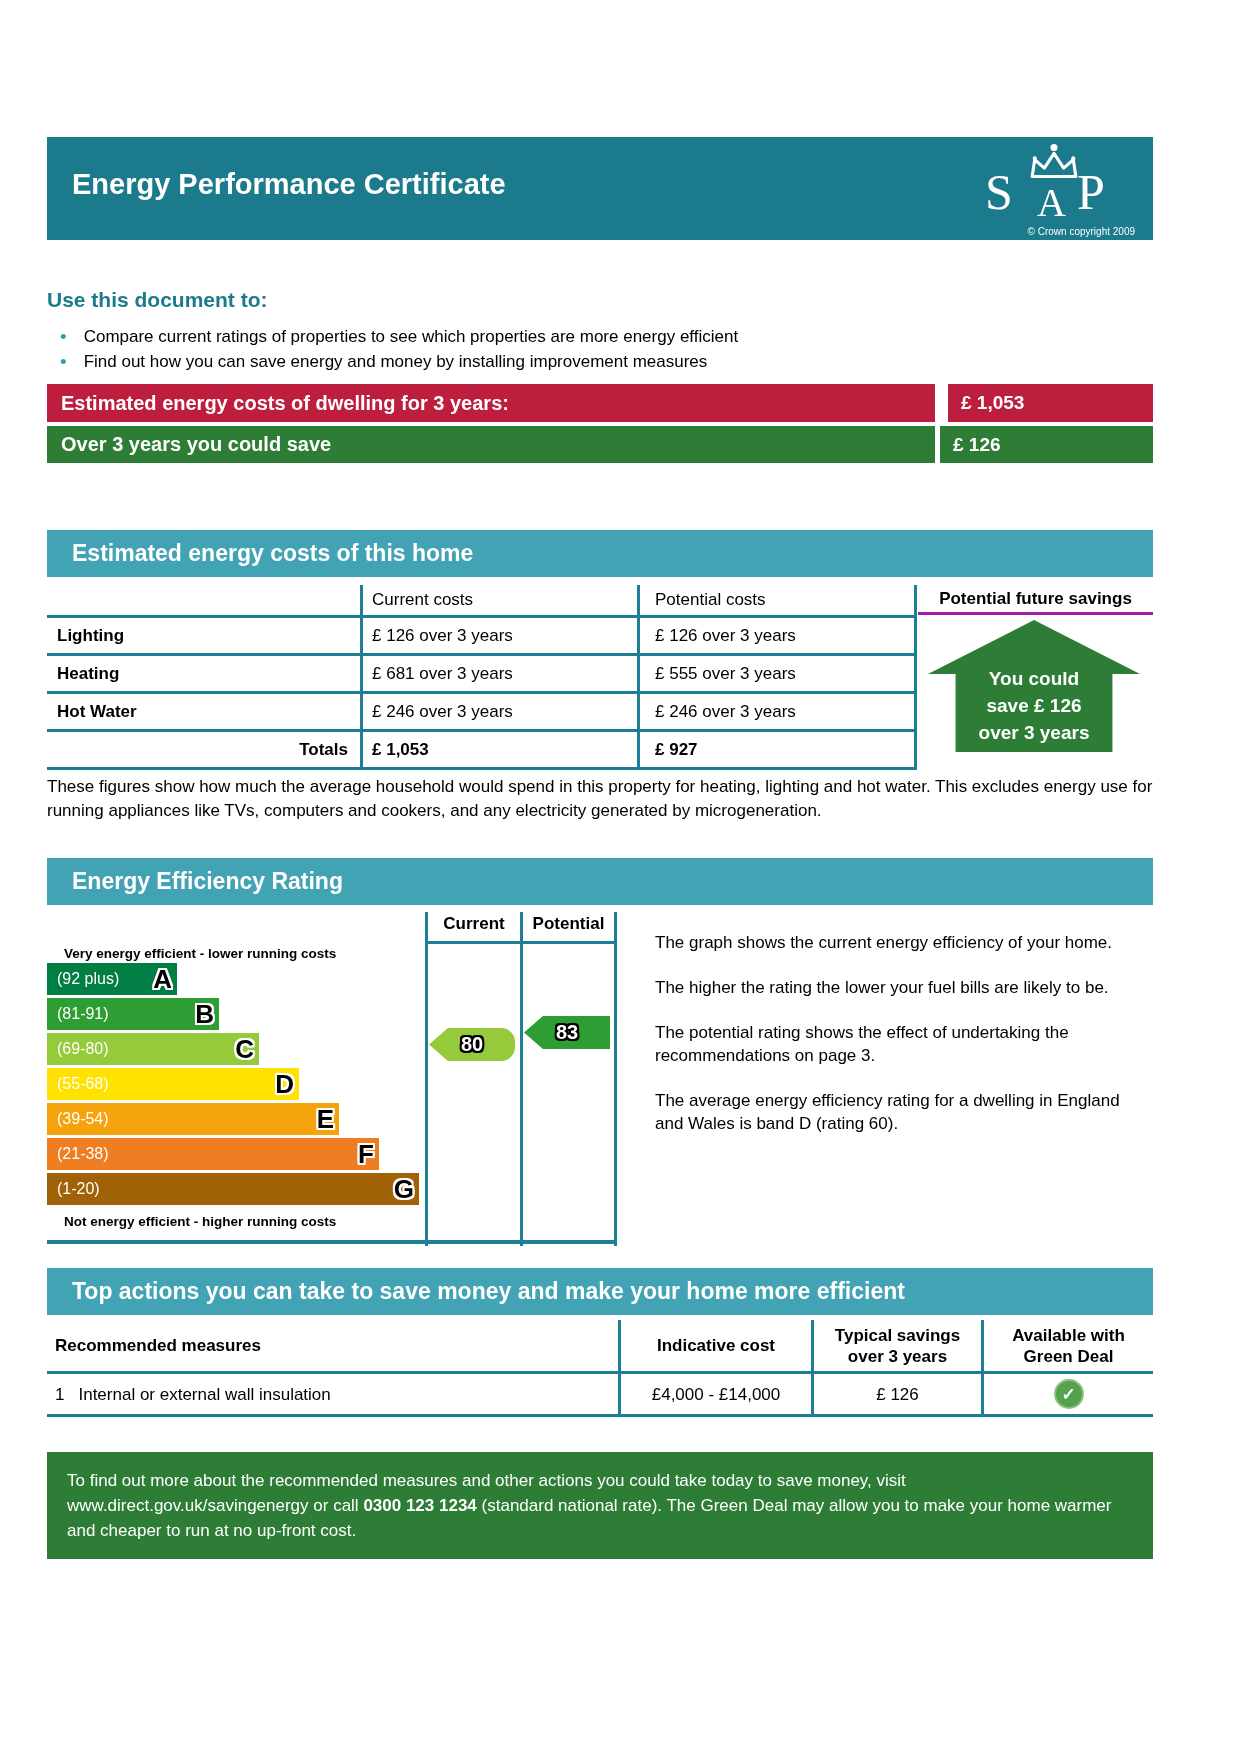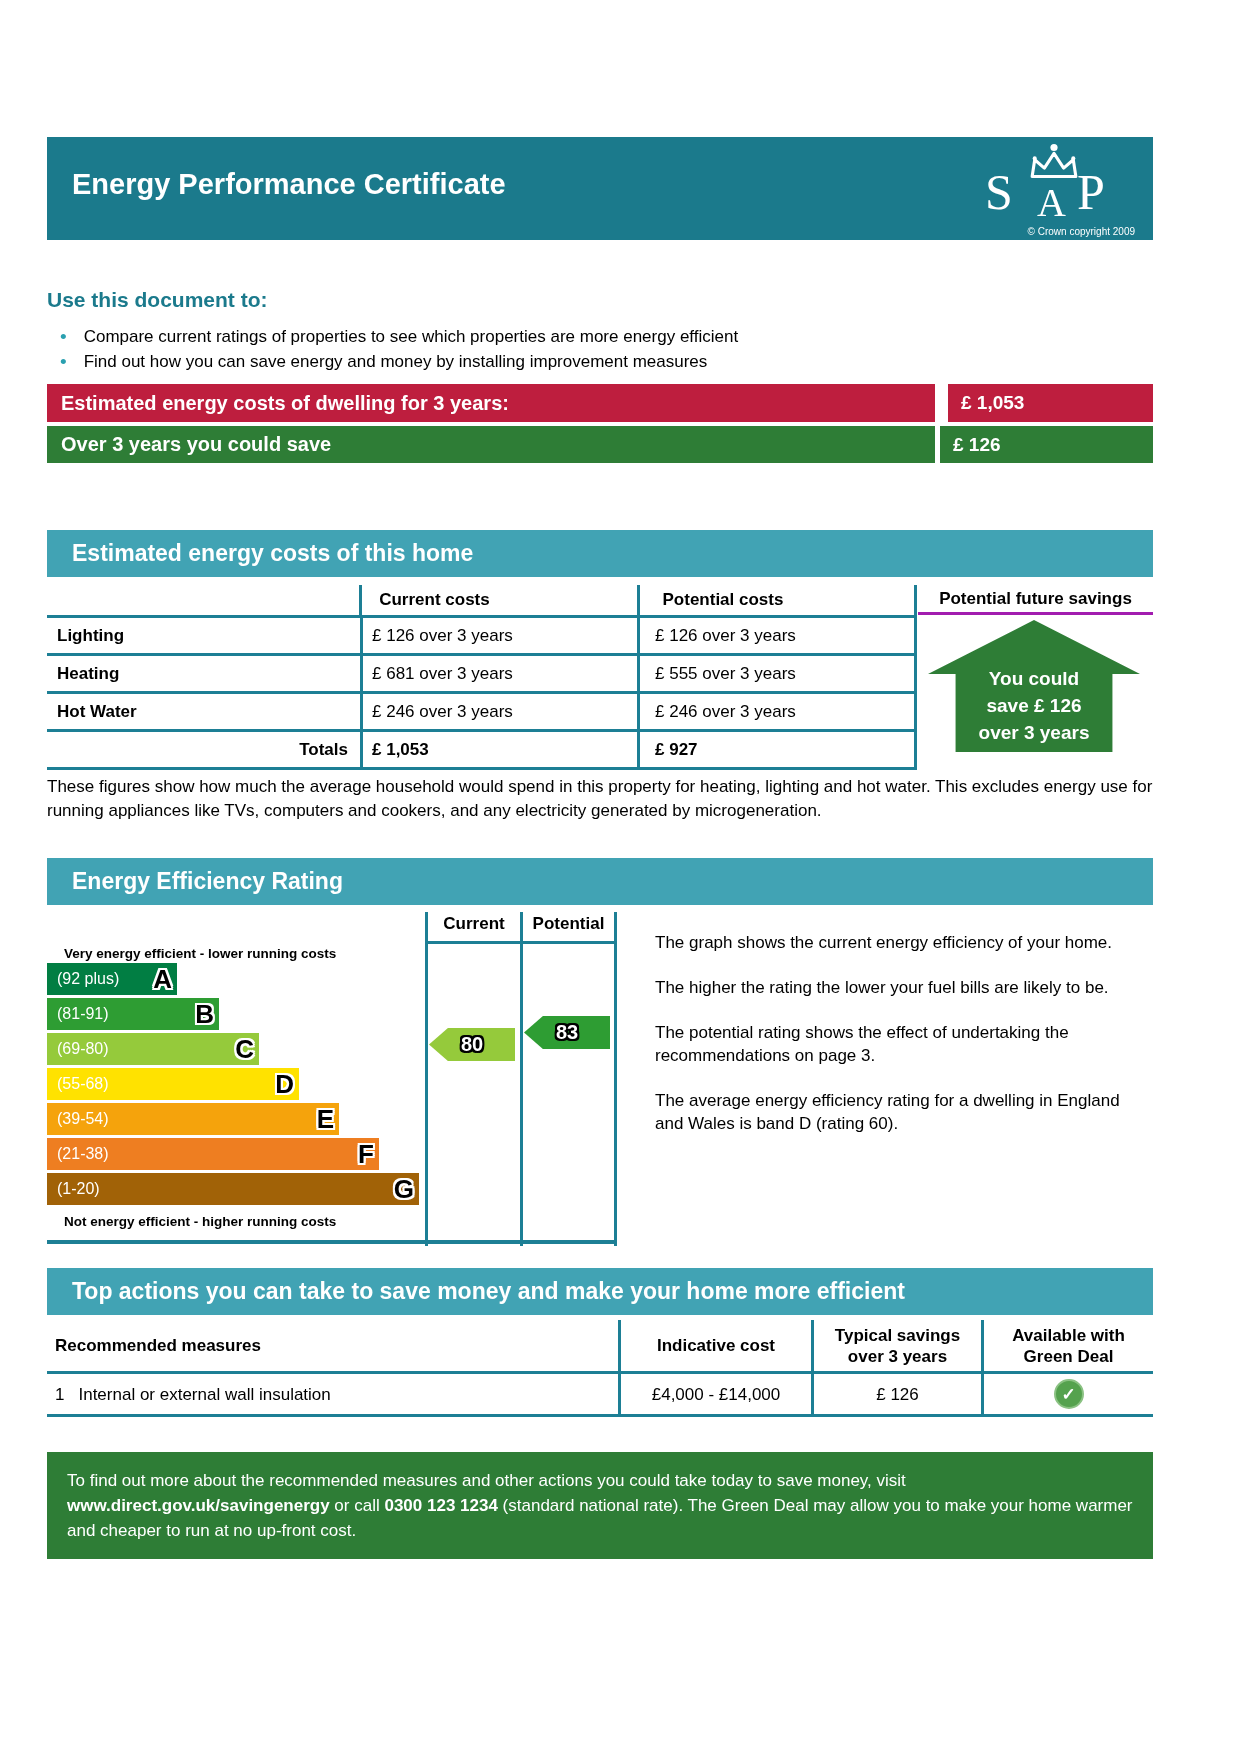--- a/index.html
+++ b/index.html
@@ -33,21 +33,21 @@
   
   .section-band { position:absolute; left:47px; width:1106px; height:47px; background:#41A3B4; color:#fff; font-size:23px; font-weight:bold; display:flex; align-items:center; padding-left:25px; }
 
   
   .costs-table { position:absolute; left:47px; top:585px; width:870px; }
   .ct-row { display:flex; }
   .ct-cell { border-right:3px solid #1D7F95; font-size:17px; display:flex; align-items:center; }
   .ct-c0 { width:316px; font-weight:bold; padding-left:10px; }
   .ct-c1 { width:277px; padding-left:9px; }
   .ct-c2 { width:277px; padding-left:15px; }
-  .ct-head { height:30px; font-weight:bold;margin-left:8px; }
+  .ct-head { height:30px; font-weight:normal; }
   .ct-data { height:35px; border-bottom:0; }
   .ct-border-b { border-bottom:3px solid #1D7F95; }
   .ct-totals-label { justify-content:flex-end; padding-right:12px; }
   .ct-bold { font-weight:bold; }
   .pfs-header { position:absolute; left:918px; top:585px; width:235px; height:30px; border-bottom:3px solid #a21caf; font-size:17px; font-weight:bold; display:flex; align-items:center; justify-content:center; }
   .savings-arrow { position:absolute; left:928px; top:620px; width:212px; height:132px; clip-path:polygon(50% 0, 100% 41%, 87% 41%, 87% 100%, 13% 100%, 13% 41%, 0 41%); display:flex; flex-direction:column; align-items:center; justify-content:flex-end; padding-bottom:6px; }
   .savings-arrow span { color:#fff; font-size:19px; font-weight:bold; line-height:27px; }
   .costs-note { position:absolute; left:47px; top:775px; width:1106px; font-size:17px; line-height:24px; }
 
   
@@ -75,21 +75,21 @@
   .at-c2 { width:170px; }
   .at-c3 { width:169px; border-right:none; }
   .at-head { height:54px; font-weight:bold; border-bottom:3px solid #1D7F95; }
   .at-data { height:43px; border-bottom:3px solid #1D7F95; }
   .measure-num { margin-right:14px; }
   .check-circle { width:30px; height:30px; border-radius:50%; background:#55A24E; border:2px solid #8BC283; color:#fff; font-size:17px; font-weight:bold; display:flex; align-items:center; justify-content:center; }
 
   
   .footer-box { position:absolute; left:47px; top:1452px; width:1106px; padding:16px 20px; color:#fff; font-size:17px; line-height:25px; }
   .footer-box b { font-weight:bold; }
-  .footer-link { font-weight:bold; }
+  .footer-link { font-weight:normal; }
 </style>
 </head>
 <body>
 
 <div class="page">
 
   <div class="header-bar" style="background-color: rgb(27, 122, 140);">
     <div class="header-title">Energy Performance Certificate</div>
     <div class="sap-logo">
       <span class="sap-s">S</span>
@@ -202,21 +202,21 @@
     <div class="band" style="background-color: rgb(238, 126, 33); width: 332px;">
       <span class="band-range">(21-38)</span>
       <span class="band-letter">F</span>
     </div>
     <div class="band" style="background-color: #a16207; width: 372px;">
       <span class="band-range">(1-20)</span>
       <span class="band-letter">G</span>
     </div>
   </div>
 
-  <div class="rating-arrow" style="left: 429px; top: 1028px; background-color: rgb(149, 202, 59);">
+  <div class="rating-arrow" style="left: 429px; top: 1028px; background-color: rgb(149, 202, 59); border-radius: 14px;">
     <span>80</span>
   </div>
   <div class="rating-arrow" style="left: 524px; top: 1016px; background-color: rgb(46, 157, 51);">
     <span>83</span>
   </div>
 
   <div class="rating-text">
     <p>The graph shows the current energy efficiency of your home.</p>
     <p>The higher the rating the lower your fuel bills are likely to be.</p>
     <p>The potential rating shows the effect of undertaking the recommendations on page 3.</p>

